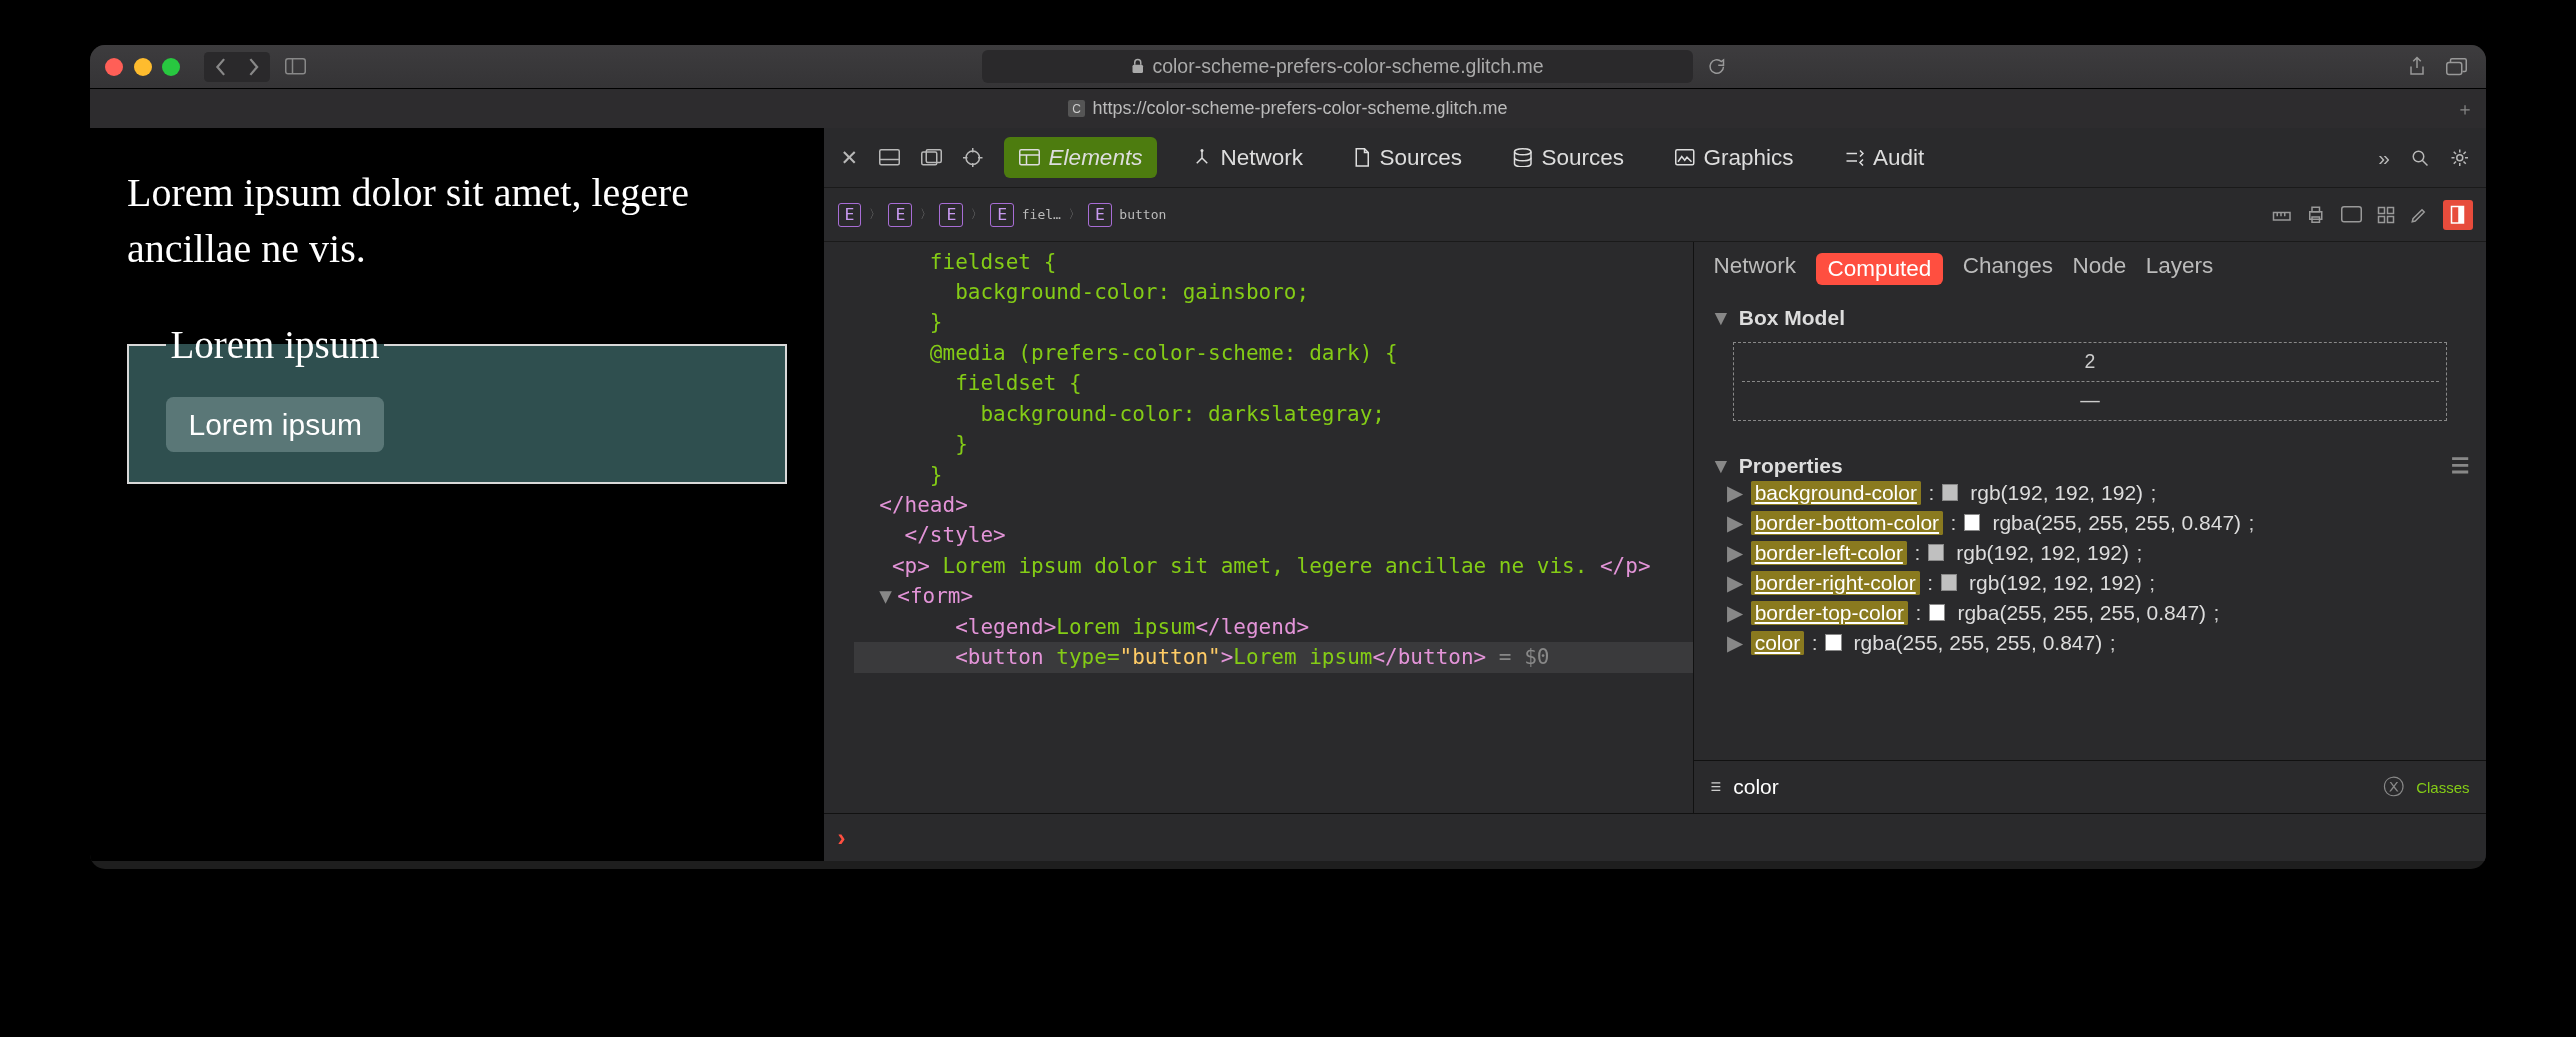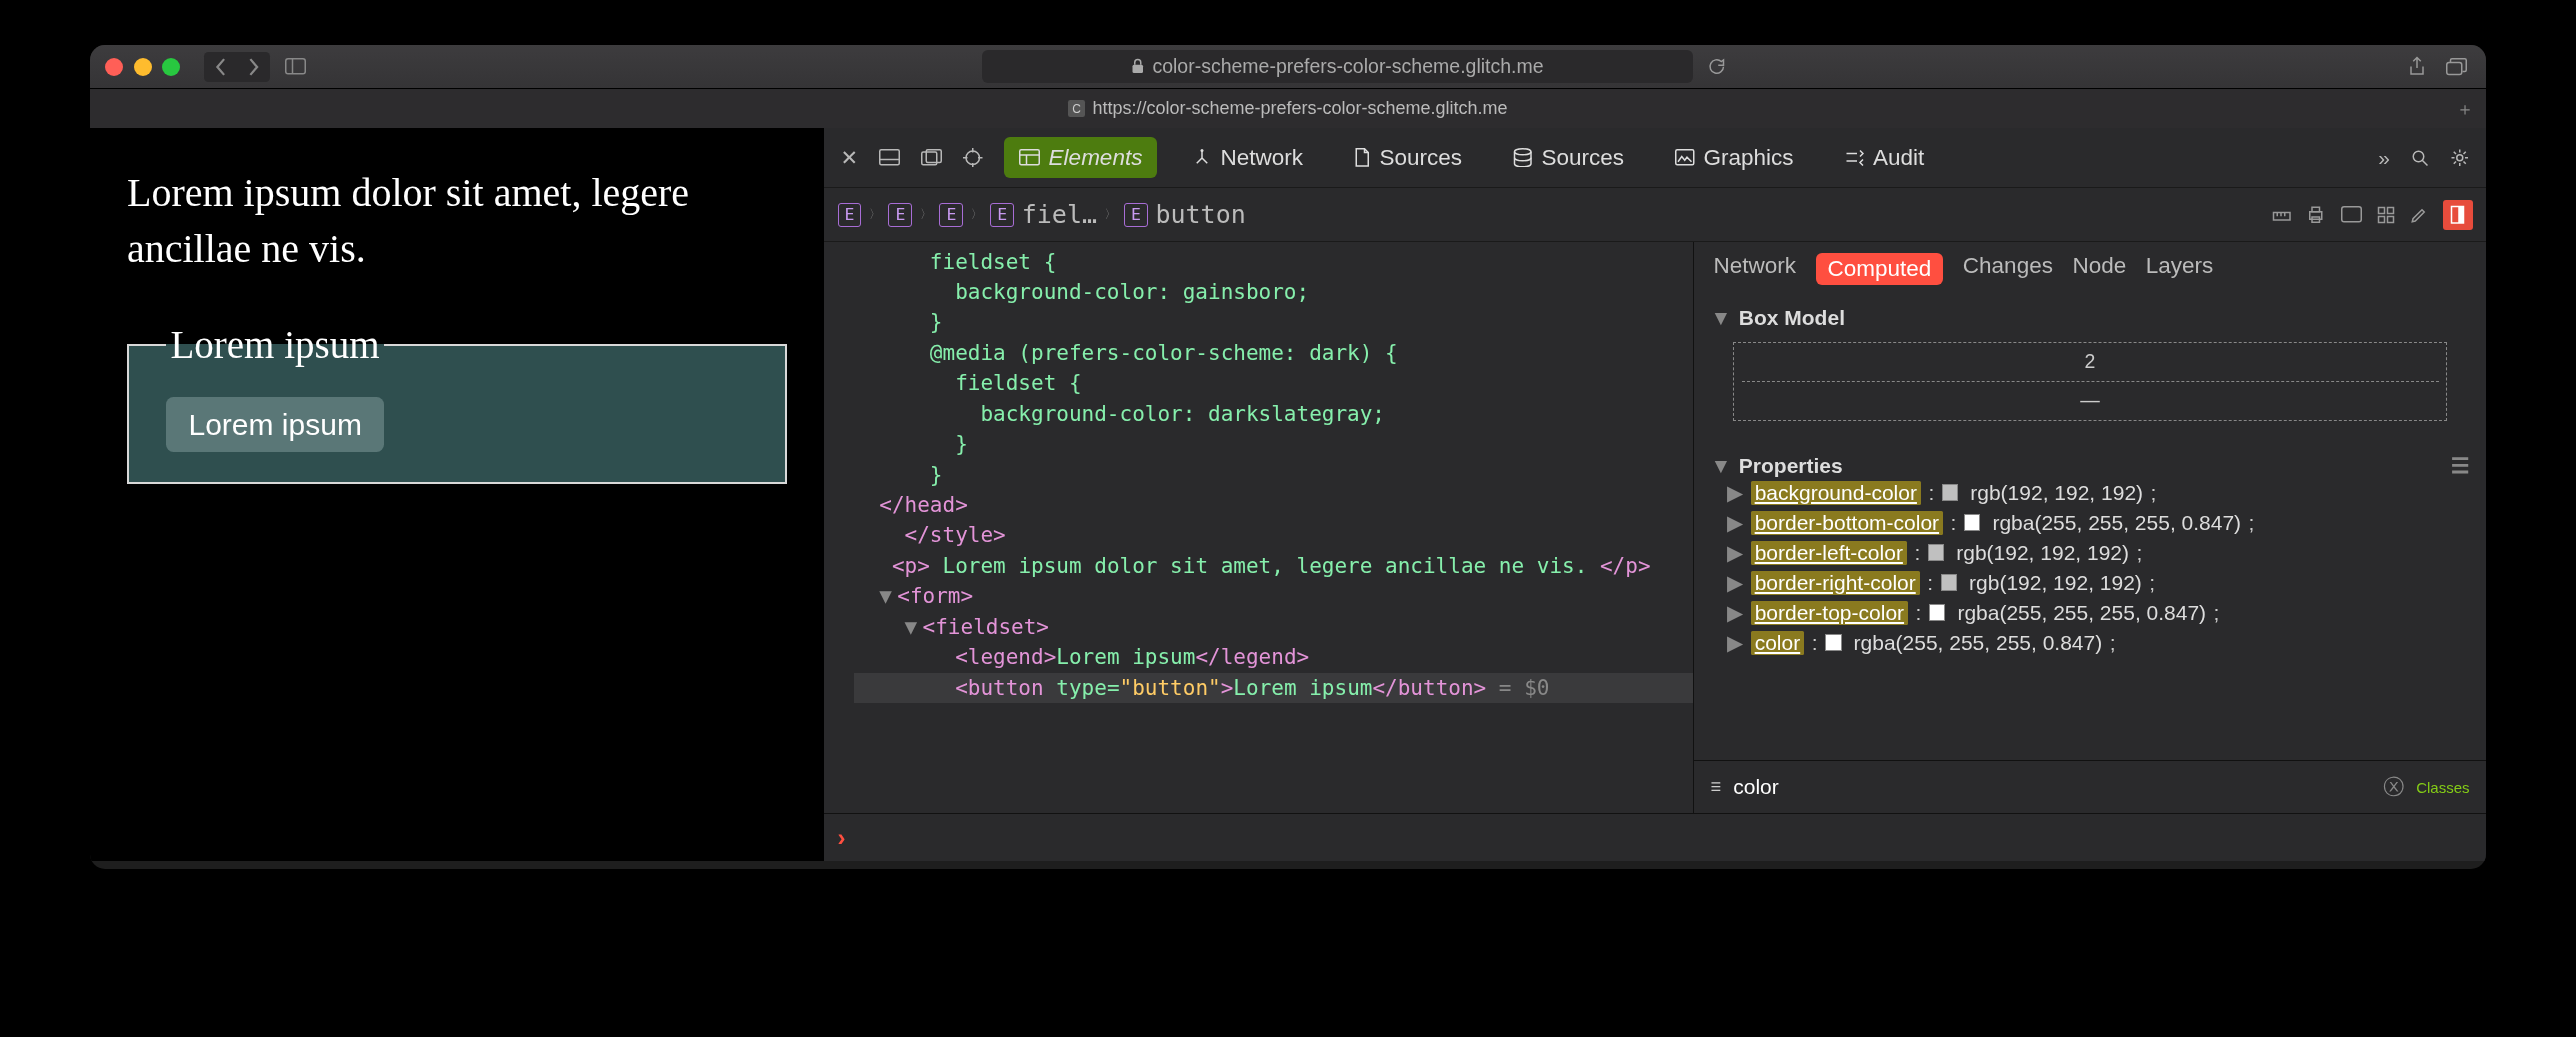--- a/index.html
+++ b/index.html
@@ -122,39 +122,39 @@
 .bc { display:flex; align-items:center; gap:7.5px; }
 .bc-chip {
   border: 1.1px solid #a86dd6;
   color:#c89af0;
   font-family: Menlo, monospace;
   font-size:16.5px;
   padding:1.5px 6px;
   border-radius:3px;
 }
 .bc-sep { color:#777; }
-.bc-text { color:#bbb; font-size:25px; font-family:Menlo,monospace; }
+.bc-text { color:#bbb; font-size:13px; font-family:Menlo,monospace; }
 .sub-ico { color:#999; font-size:19.5px; margin-left:9px; }
 .sub-ico.red { background:#e74c3c; width:30px; height:30px; display:flex; align-items:center; justify-content:center; border-radius:3px; color:#fff; }
 
 .dt-body { flex:1; display:flex; min-height:0; }
 .code-panel {
   flex: 0 0 869px;
   overflow:hidden;
   font-family: Menlo, Monaco, monospace;
   font-size: 21px;
   line-height: 1.45;
   padding: 4.5px 0 4.5px 30px;
   color:#ddd;
   position:relative;
 }
 .code-panel .row { white-space:pre; }
 .tag { color:#e394d8; }
 .attr { color:#ffcc66; }
-.txt { color:#86efac; }
+.txt { color:#84cc16; }
 .caret { color:#888; display:inline-block; width:18px; }
 .sel-row { background:#3a3a3c; }
 .dollar { color:#888; }
 
 .side-panel { flex:1; display:flex; flex-direction:column; border-left:0.7px solid #111; }
 .sp-tabs { display:flex; gap:19.5px; padding: 10.5px 19.5px; font-size:22.5px; color:#bbb; }
 .sp-tab.active { background:#ff4f40; color:#fff; padding:3px 12px; border-radius:6px; }
 
 .sp-section { padding:10.5px 16.5px; }
 .sp-head { display:flex; align-items:center; gap:7.5px; color:#ddd; font-size:21px; font-weight:600; }
@@ -429,21 +429,20 @@
 <div class="row txt">      }</div>
 <div class="row txt">      @media (prefers-color-scheme: dark) {</div>
 <div class="row txt">        fieldset {</div>
 <div class="row txt">          background-color: darkslategray;</div>
 <div class="row txt">        }</div>
 <div class="row txt">      }</div>
 <div class="row">  <span class="tag">&lt;/head&gt;</span></div>
 <div class="row">    <span class="tag">&lt;/style&gt;</span></div>
 <div class="row">   <span class="tag">&lt;p&gt;</span><span class="txt"> Lorem ipsum dolor sit amet, legere ancillae ne vis. </span><span class="tag">&lt;/p&gt;</span></div>
 <div class="row">  <span class="caret">▼</span><span class="tag">&lt;form&gt;</span></div>
-<div class="row">    <span class="caret">▼</span><span class="tag">&lt;fieldset&gt;</span></div>
 <div class="row">        <span class="tag">&lt;legend&gt;</span><span class="txt">Lorem ipsum</span><span class="tag">&lt;/legend&gt;</span></div>
 <div class="row sel-row">        <span class="tag">&lt;button </span><span class="txt">type=</span><span class="attr">"button"</span><span class="tag">&gt;</span><span class="txt">Lorem ipsum</span><span class="tag">&lt;/button&gt;</span><span class="dollar"> = $0</span></div>
         </div>
 
         <div class="side-panel">
           <div class="sp-tabs">
             <span class="sp-tab">Network</span>
             <span class="sp-tab active">Computed</span>
             <span class="sp-tab">Changes</span>
             <span class="sp-tab">Node</span>

